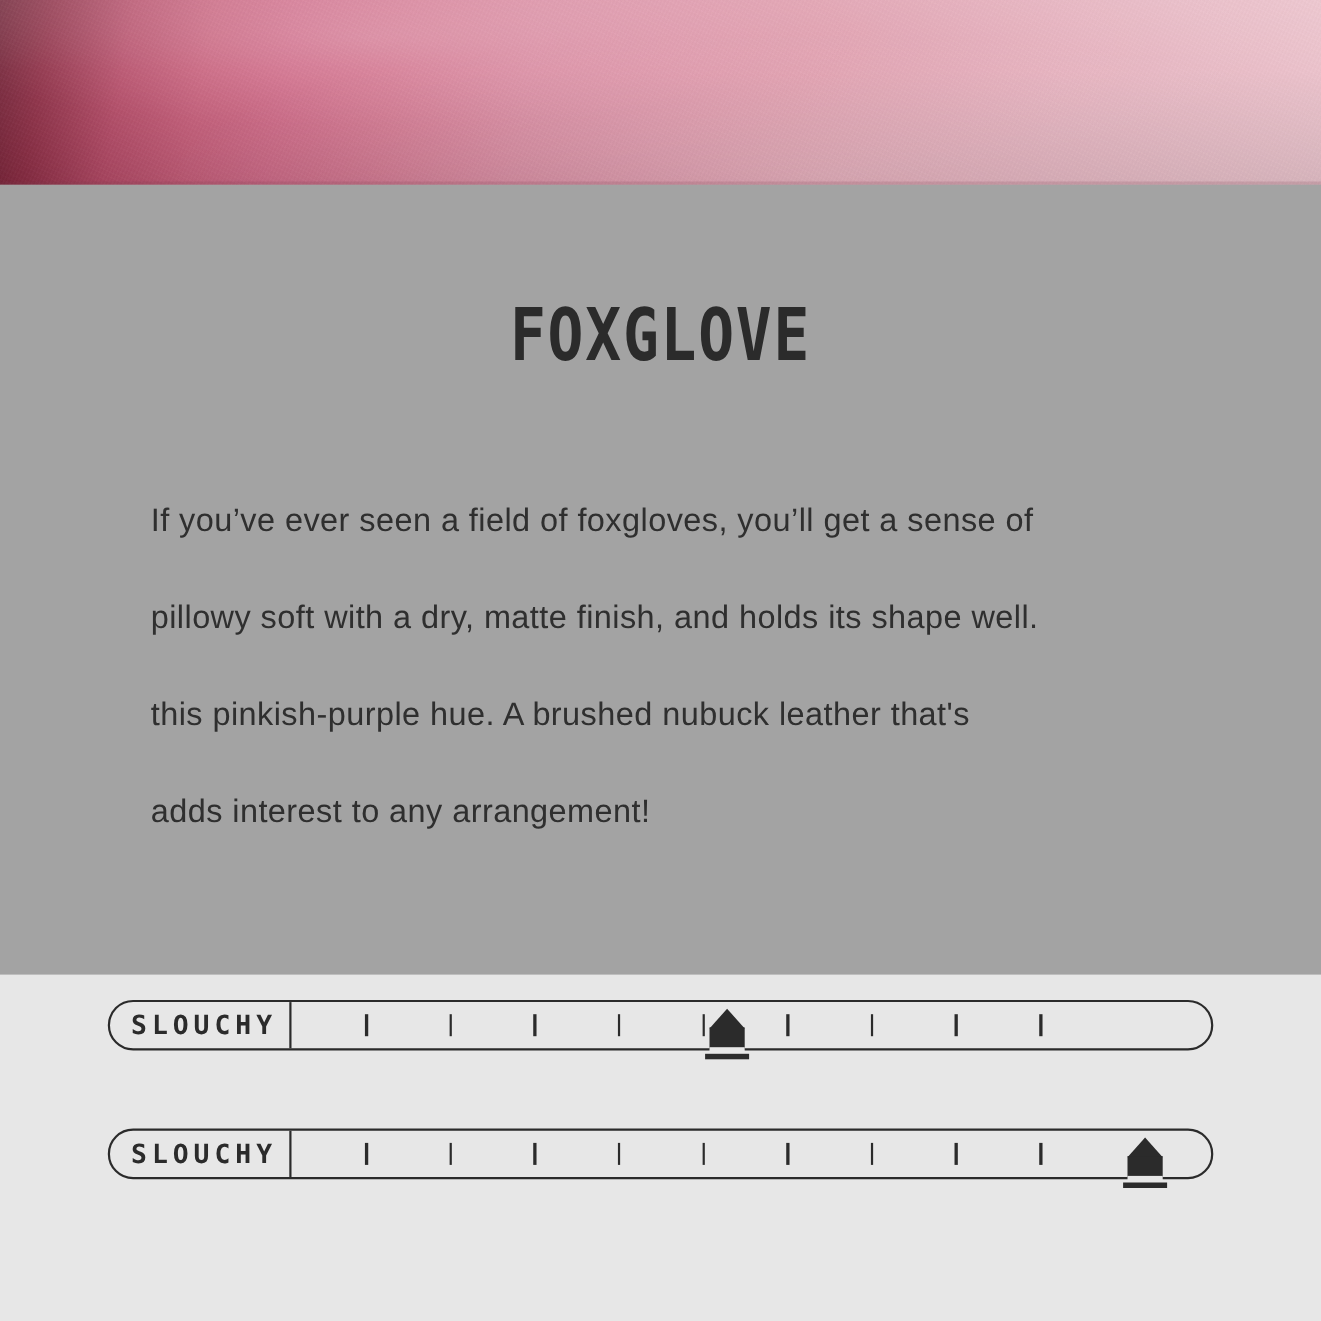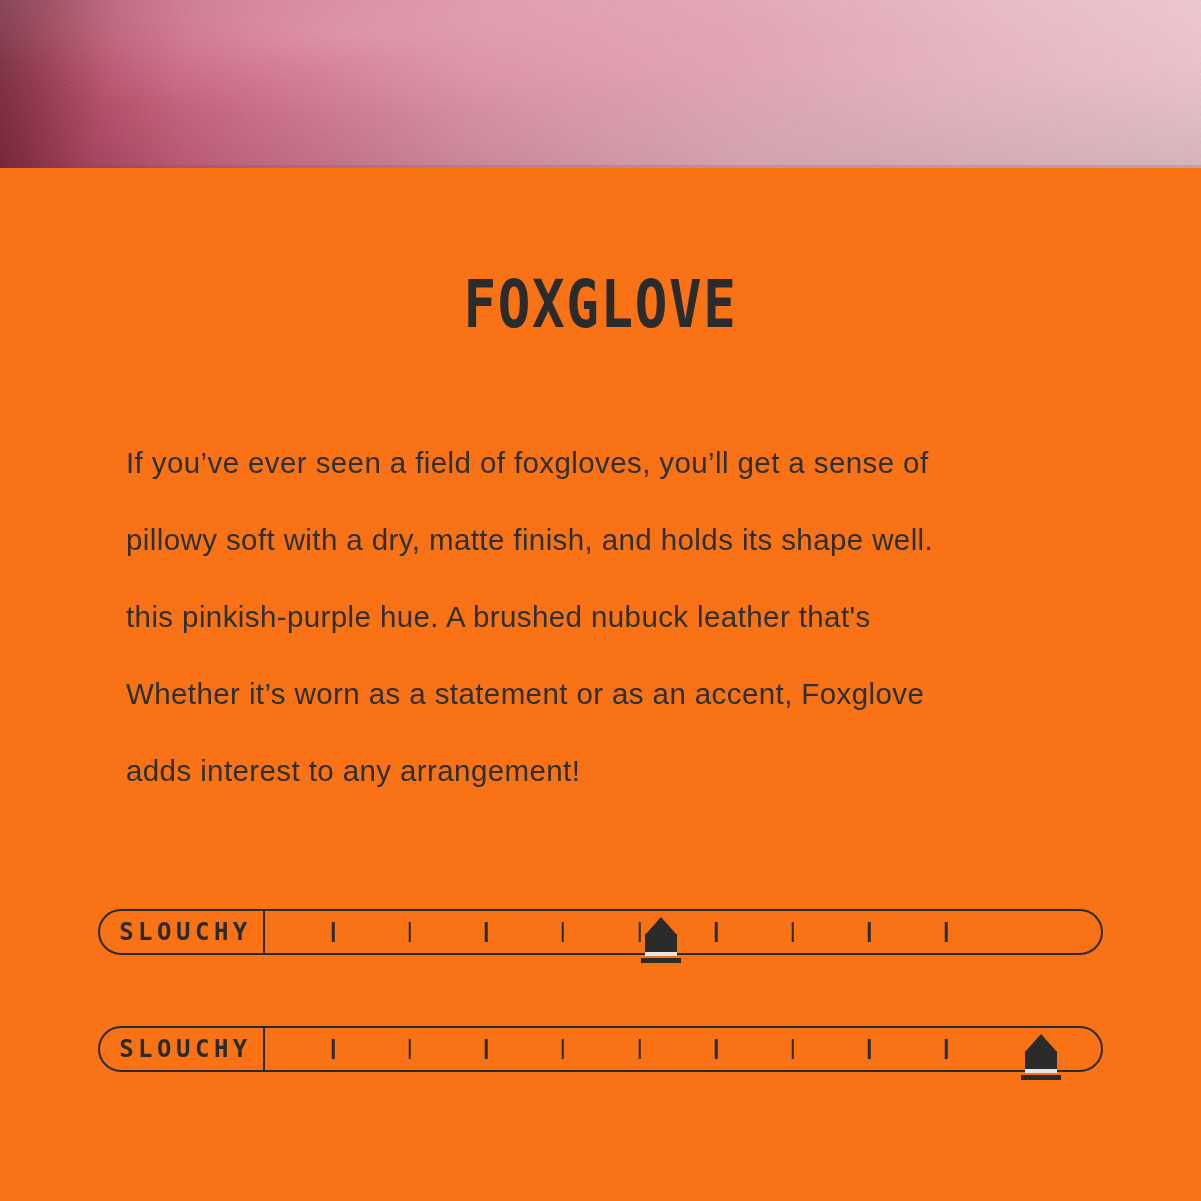--- a/index.html
+++ b/index.html
@@ -9,22 +9,22 @@
   body {
     width: 1201px;
     height: 1201px;
     background: #e7e7e7;
     font-family: "Liberation Sans", sans-serif;
     overflow: hidden;
   }
   .page {
     position: relative;
     width: 1201px;
-    height: 1201px;
-    background: #f97316;
+    height: 886px;
+    background: #a3a3a3;
   }
 
   
   .swatch {
     position: absolute;
     top: 0;
     left: 0;
     width: 1201px;
     height: 168px;
     overflow: hidden;
@@ -94,21 +94,21 @@
     top: 424px;
     left: 126px;
     width: 950px;
     color: #2f2f2f;
     font-size: 29.5px;
     line-height: 77px;
     letter-spacing: 0.4px;
     font-weight: 400;
   }
   .body-copy p {
-    margin: 0;
+    margin: 11px;
     text-align: justify;
   }
   .body-copy p.last {
     text-align: left;
   }
 
   
   .slider-wrap {
     position: absolute;
     left: 98px;
@@ -220,21 +220,20 @@
     <div class="swatch-grain"></div>
     <div class="swatch-edge"></div>
   </div>
 
   <div class="title">FOXGLOVE</div>
 
   <div class="body-copy">
     <p>If you’ve ever seen a field of foxgloves, you’ll get a sense of</p>
     <p>pillowy soft with a dry, matte finish, and holds its shape well.</p>
     <p>this pinkish-purple hue. A brushed nubuck leather that's</p>
-    <p>Whether it’s worn as a statement or as an accent, Foxglove</p>
     <p class="last">adds interest to any arrangement!</p>
   </div>
 
   <div class="slider-wrap s1">
     <div class="slider-track">
       <div class="slider-cap left">SLOUCHY</div>
       <div class="ticks">
         <div class="tick" style="left:10%"></div>
         <div class="tick" style="left:21.25%"></div>
         <div class="tick" style="left:32.5%"></div>

